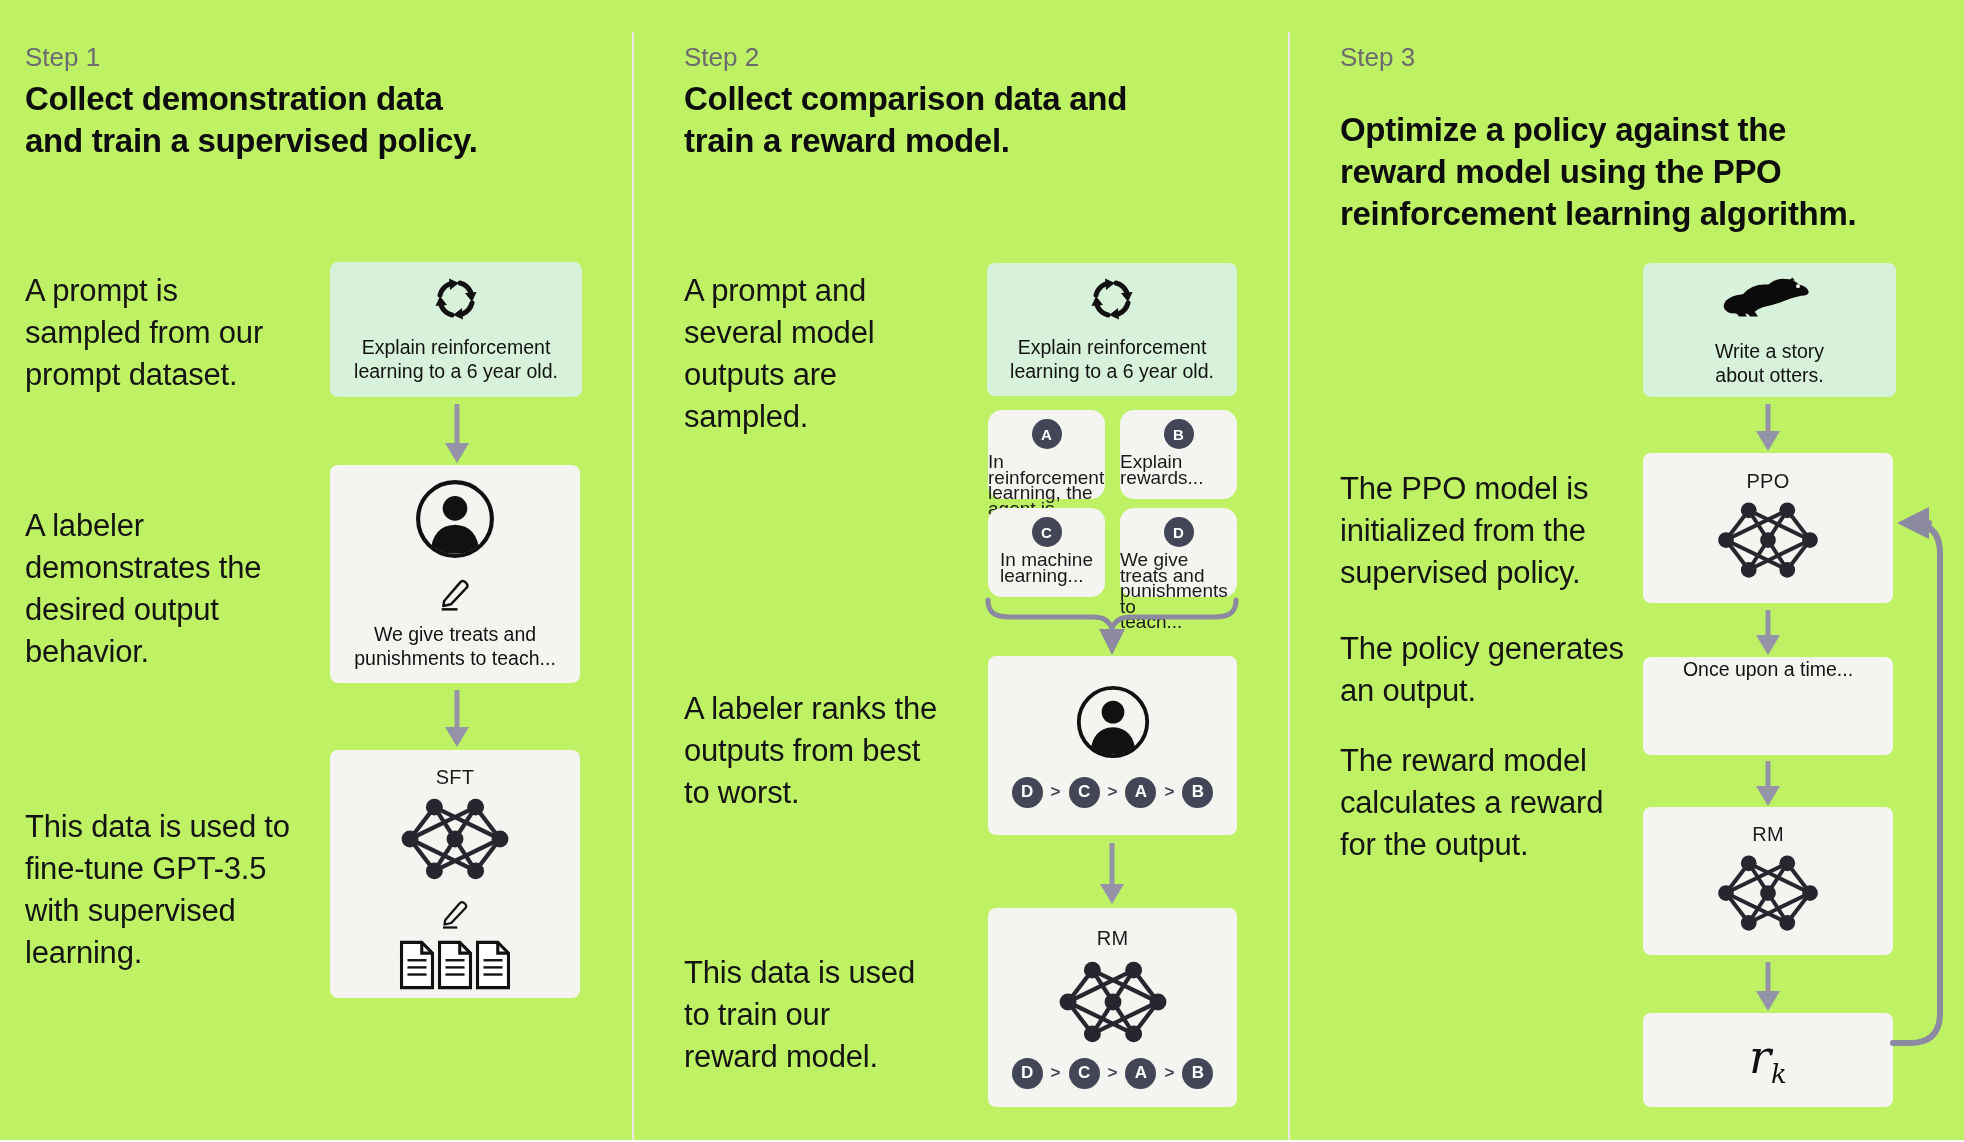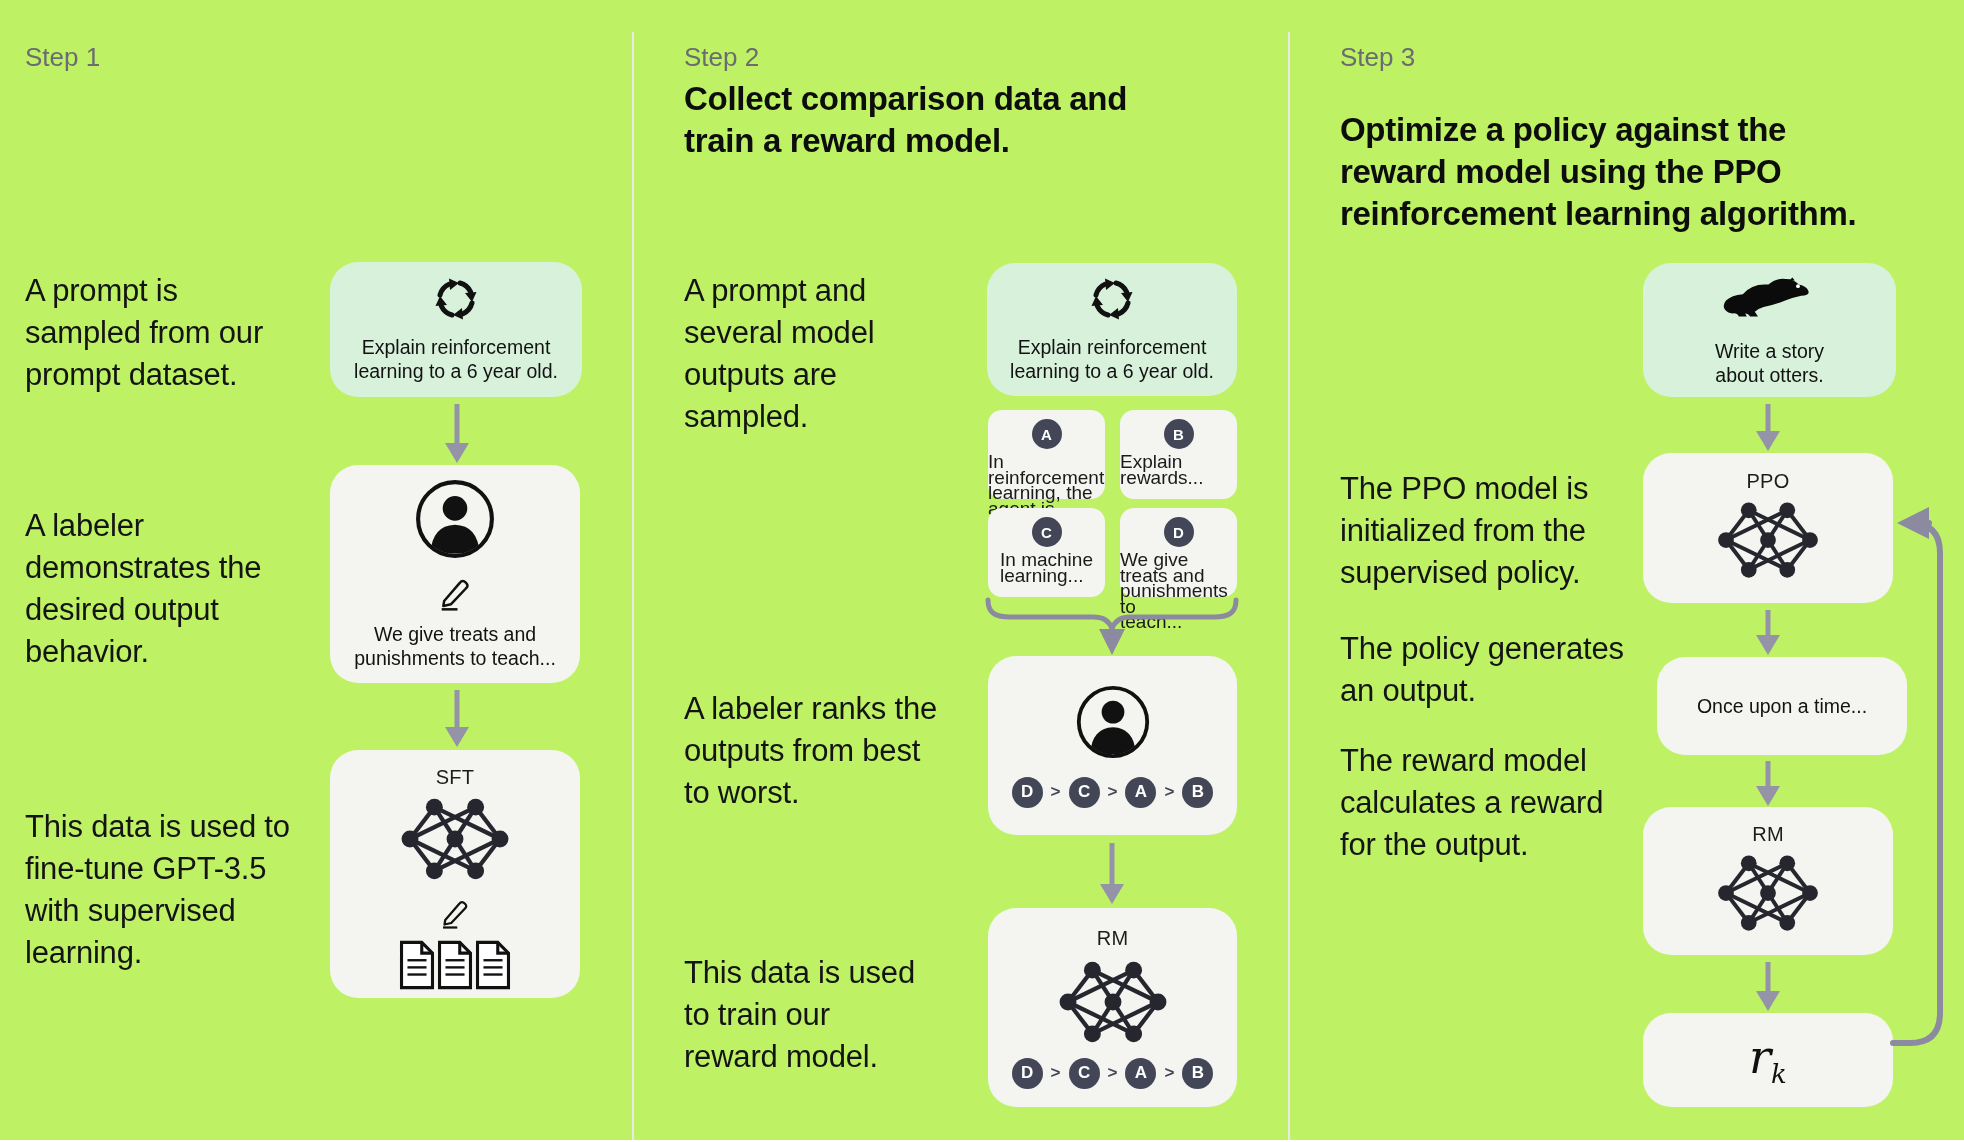--- a/index.html
+++ b/index.html
@@ -6,21 +6,21 @@
   body{font-family:"Liberation Sans","DejaVu Sans",sans-serif;color:#101010;}
   .stage{position:relative;width:1964px;height:1140px;background:#bef264;overflow:hidden;}
   .divider{position:absolute;top:32px;bottom:0;width:2px;background:#e9e9e6;}
   #divider-1{left:632px;}
   #divider-2{left:1288px;}
 
   .steplabel{position:absolute;font-size:26px;color:#6b6b70;}
   .title{position:absolute;font-weight:bold;font-size:33px;line-height:42px;letter-spacing:-0.3px;white-space:pre-line;color:#0d0d0d;}
   .body-text{position:absolute;font-size:31px;line-height:42px;letter-spacing:-0.2px;white-space:pre-line;color:#141414;}
 
-  .box{position:absolute;background:#f4f4f1;border-radius:28px;display:flex;flex-direction:column;align-items:center;}
+  .box{position:absolute;background:#f4f4f1;border-radius:8px;display:flex;flex-direction:column;align-items:center;}
   .box.green{background:#d7f1da;}
   .boxtext{font-size:19.5px;line-height:24px;text-align:center;white-space:pre-line;color:#121212;}
   .model-label{font-size:20px;color:#1c1c1c;letter-spacing:0.3px;}
 
   
   #s1-prompt-box{left:330px;top:262px;width:252px;height:135px;justify-content:center;gap:9px;}
   #s1-labeler-box{left:330px;top:465px;width:250px;height:218px;justify-content:center;gap:7px;}
   #s1-sft-box{left:330px;top:750px;width:250px;height:248px;padding-top:16px;box-sizing:border-box;gap:5px;}
   
   #s2-prompt-box{left:987px;top:263px;width:250px;height:133px;justify-content:center;gap:9px;}
@@ -28,21 +28,21 @@
   #s2-out-a{left:988px;top:410px;}
   #s2-out-b{left:1120px;top:410px;}
   #s2-out-c{left:988px;top:508px;}
   #s2-out-d{left:1120px;top:508px;}
   .outbox .outtext{font-size:19px;line-height:15.5px;text-align:left;white-space:pre-line;color:#1a1a1a;}
   #s2-labeler-box{left:988px;top:656px;width:249px;height:179px;justify-content:center;gap:13px;}
   #s2-rm-box{left:988px;top:908px;width:249px;height:199px;justify-content:center;gap:7px;}
   
   #s3-prompt-box{left:1643px;top:263px;width:253px;height:134px;justify-content:center;gap:10px;}
   #s3-ppo-box{left:1643px;top:453px;width:250px;height:150px;justify-content:center;gap:5px;}
-  #s3-once-box{left:1643px;top:657px;width:250px;height:98px;justify-content:center;margin-left:14px;}
+  #s3-once-box{left:1643px;top:657px;width:250px;height:98px;}
   #s3-rm-box{left:1643px;top:807px;width:250px;height:148px;justify-content:center;gap:5px;}
   #s3-rk-box{left:1643px;top:1013px;width:250px;height:94px;justify-content:center;}
 
   .letter-circle{width:30px;height:30px;border-radius:50%;background:#434656;color:#fff;font-weight:bold;font-size:15px;display:flex;align-items:center;justify-content:center;flex:none;}
   .rank-row{display:flex;align-items:center;gap:8px;}
   .rank-row .chip{width:31px;height:31px;border-radius:50%;background:#434656;color:#fff;font-weight:bold;font-size:17px;display:flex;align-items:center;justify-content:center;}
   .rank-row .sep{color:#434656;font-weight:bold;font-size:17px;}
 
   .rk-math{font-family:"DejaVu Serif",serif;font-style:italic;font-size:46px;color:#101010;}
   .rk-math sub{font-size:26px;}
@@ -54,20 +54,22 @@
 </style>
 </head>
 <body>
 
 <div class="stage">
 
   <div class="divider" id="divider-1"></div>
   <div class="divider" id="divider-2"></div>
 
   <div class="steplabel" style="left:25px;top:42px;">Step 1</div>
+  <div class="title" style="left:25px;top:78px;width:540px;">Collect demonstration data
+and train a supervised policy.</div>
   <div class="body-text" style="left:25px;top:270px;width:280px;">A prompt is
 sampled from our
 prompt dataset.</div>
   <div class="body-text" style="left:25px;top:505px;width:280px;">A labeler
 demonstrates the
 desired output
 behavior.</div>
   <div class="body-text" style="left:25px;top:806px;width:295px;">This data is used to
 fine-tune GPT-3.5
 with supervised

